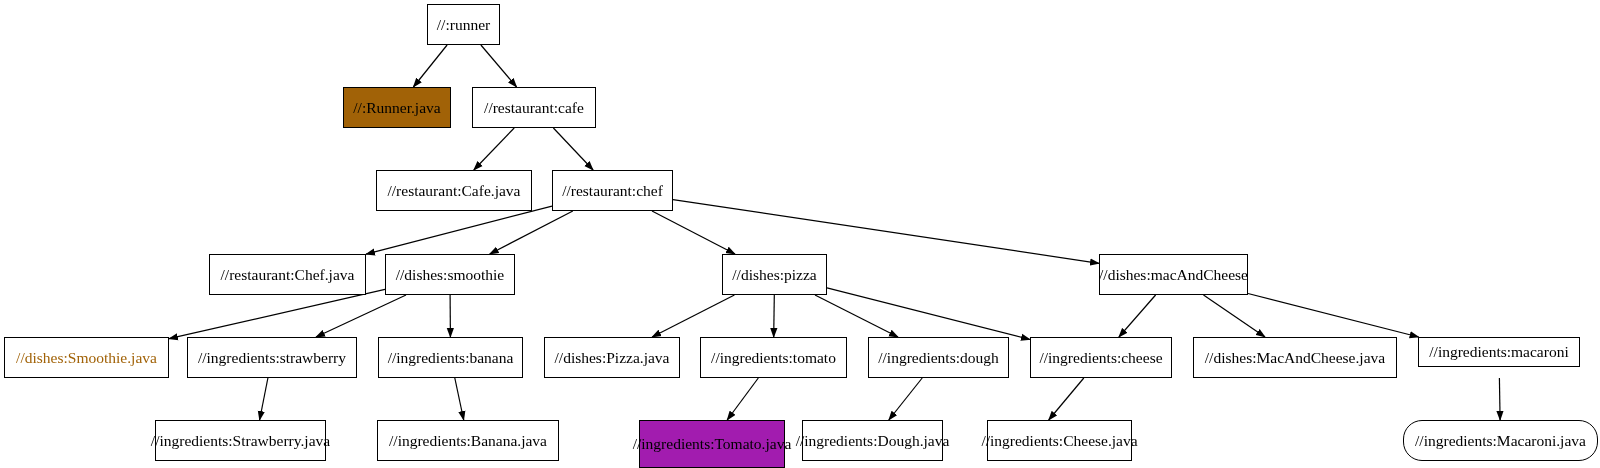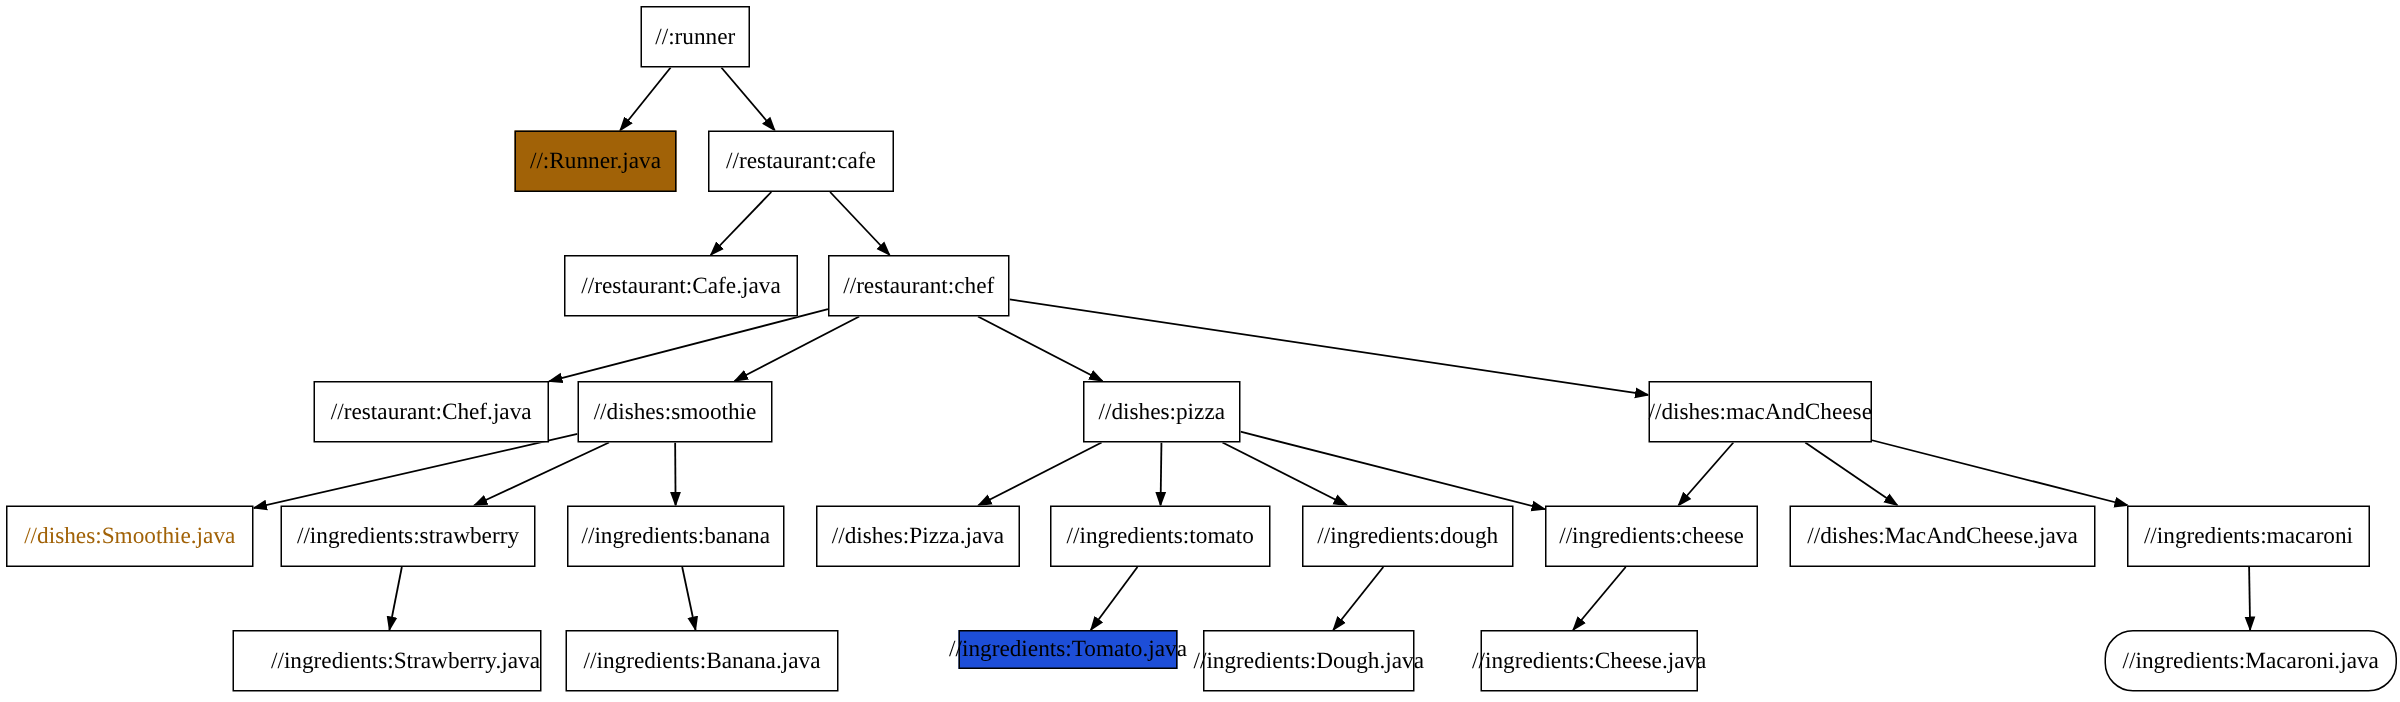--- a/index.html
+++ b/index.html
@@ -118,30 +118,30 @@
       </div>
       <div class="graph-node" style="left: 868px; top: 337px; width: 141px; height: 41px; background: rgb(255, 255, 255); border-color: rgb(0, 0, 0); color: rgb(0, 0, 0);">
         <span>//ingredients:dough</span>
       </div>
       <div class="graph-node" style="left: 1030px; top: 337px; width: 142px; height: 41px; background: rgb(255, 255, 255); border-color: rgb(0, 0, 0); color: rgb(0, 0, 0);">
         <span>//ingredients:cheese</span>
       </div>
       <div class="graph-node" style="left: 1193px; top: 337px; width: 204px; height: 41px; background: rgb(255, 255, 255); border-color: rgb(0, 0, 0); color: rgb(0, 0, 0);">
         <span>//dishes:MacAndCheese.java</span>
       </div>
-      <div class="graph-node" style="left: 1418px; top: 337px; width: 162px; height: 41px; background: rgb(255, 255, 255); border-color: rgb(0, 0, 0); color: rgb(0, 0, 0);">
+      <div class="graph-node" style="left: 1418px; top: 337px; width: 162px; height: 30px; background: rgb(255, 255, 255); border-color: rgb(0, 0, 0); color: rgb(0, 0, 0);">
         <span>//ingredients:macaroni</span>
       </div>
-      <div class="graph-node" style="left: 155px; top: 420px; width: 206px; height: 41px; background: rgb(255, 255, 255); border-color: rgb(0, 0, 0); color: rgb(0, 0, 0); justify-content: flex-end;">
+      <div class="graph-node" style="left: 155px; top: 420px; width: 171px; height: 41px; background: rgb(255, 255, 255); border-color: rgb(0, 0, 0); color: rgb(0, 0, 0);">
         <span>//ingredients:Strawberry.java</span>
       </div>
       <div class="graph-node" style="left: 377px; top: 420px; width: 182px; height: 41px; background: rgb(255, 255, 255); border-color: rgb(0, 0, 0); color: rgb(0, 0, 0);">
         <span>//ingredients:Banana.java</span>
       </div>
-      <div class="graph-node" style="left: 639px; top: 420px; width: 146px; height: 26px; background: #1d4ed8; border-color: rgb(0, 0, 0); color: rgb(0, 0, 0); font-family: Liberation Serif, serif;">
+      <div class="graph-node" style="left: 639px; top: 420px; width: 146px; height: 48px; background: #a21caf; border-color: rgb(0, 0, 0); color: rgb(0, 0, 0); font-family: Liberation Serif, serif;">
         <span>//ingredients:Tomato.java</span>
       </div>
       <div class="graph-node" style="left: 802px; top: 420px; width: 141px; height: 41px; background: rgb(255, 255, 255); border-color: rgb(0, 0, 0); color: rgb(0, 0, 0);">
         <span>//ingredients:Dough.java</span>
       </div>
       <div class="graph-node" style="left: 959px; top: 420px; width: 145px; height: 41px; background: rgb(255, 255, 255); border-color: rgb(0, 0, 0); color: rgb(0, 0, 0); margin-left: 28px;">
         <span>//ingredients:Cheese.java</span>
       </div>
       <div class="graph-node" style="left: 1403px; top: 420px; width: 195px; height: 41px; background: rgb(255, 255, 255); border-color: rgb(0, 0, 0); color: rgb(0, 0, 0); border-radius: 19px;">
         <span>//ingredients:Macaroni.java</span>

